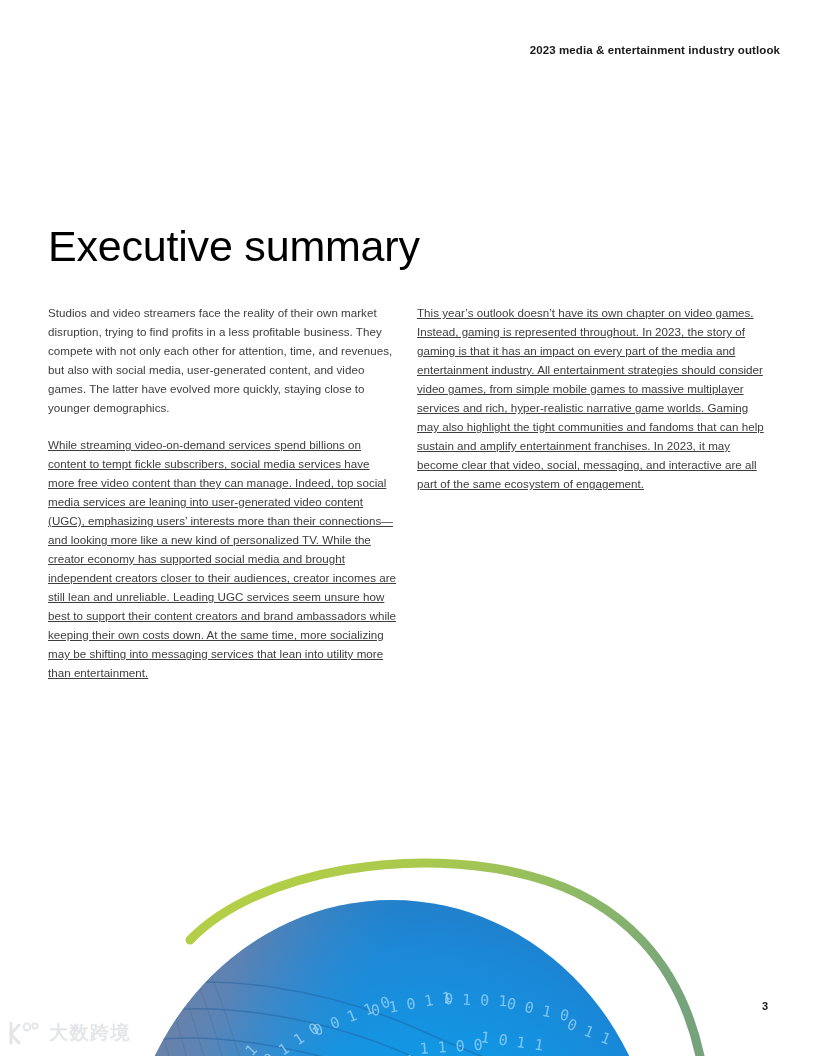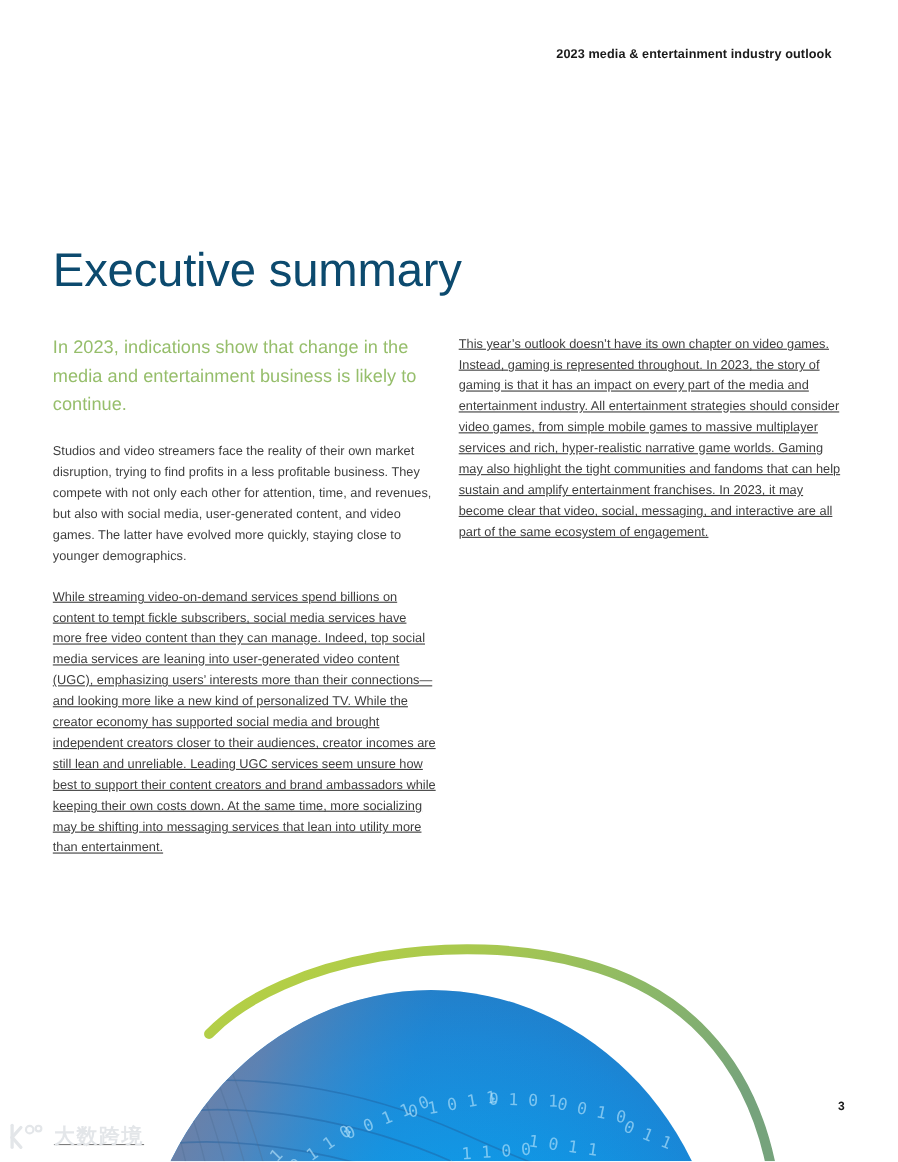--- a/index.html
+++ b/index.html
@@ -15,37 +15,37 @@
     width: 816px;
     height: 1056px;
     background: #ffffff;
     overflow: hidden;
   }
 
   
   .running-header {
     position: absolute;
     top: 44px;
-    right: 60px;
+    right: 36px;
     font-size: 11.5px;
     font-weight: bold;
     letter-spacing: 0.1px;
     color: #1a1a1a;
     white-space: nowrap;
   }
 
   
   .page-title {
     position: absolute;
     left: 48px;
     top: 194px;
     font-size: 43px;
     font-weight: 300;
     letter-spacing: -0.2px;
-    color: #0c4a6e;
+    color: #000000;
     line-height: 1.1;
     text-align: right;
   }
 
   
   .columns {
     position: absolute;
     left: 48px;
     top: 303px;
     width: 720px;
@@ -100,21 +100,20 @@
 
   
   .watermark {
     position: absolute;
     left: 8px;
     bottom: 10px;
     display: flex;
     align-items: center;
     gap: 7px;
     opacity: 0.5;
-    text-decoration: underline;
   }
   .watermark-mark {
     width: 34px;
     height: 26px;
     position: relative;
   }
   .watermark-text {
     font-size: 19px;
     font-weight: bold;
     color: #c9ced4;
@@ -127,21 +126,20 @@
 
 <div class="page">
 
   <div class="running-header">2023 media &amp; entertainment industry outlook</div>
 
   <h1 class="page-title">Executive summary</h1>
 
   <div class="columns">
 
     <div class="col col-left">
-      <p class="lede">In 2023, indications show that change in the media and entertainment business is likely to continue.</p>
       <p class="body-par">Studios and video streamers face the reality of their own market disruption, trying to find profits in a less profitable business. They compete with not only each other for attention, time, and revenues, but also with social media, user-generated content, and video games. The latter have evolved more quickly, staying close to younger demographics.</p>
       <p class="body-par">While streaming video-on-demand services spend billions on content to tempt fickle subscribers, social media services have more free video content than they can manage. Indeed, top social media services are leaning into user-generated video content (UGC), emphasizing users’ interests more than their connections—and looking more like a new kind of personalized TV. While the creator economy has supported social media and brought independent creators closer to their audiences, creator incomes are still lean and unreliable. Leading UGC services seem unsure how best to support their content creators and brand ambassadors while keeping their own costs down. At the same time, more socializing may be shifting into messaging services that lean into utility more than entertainment.</p>
     </div>
 
     <div class="col col-right">
       <p class="body-par">This year’s outlook doesn’t have its own chapter on video games. Instead, gaming is represented throughout. In 2023, the story of gaming is that it has an impact on every part of the media and entertainment industry. All entertainment strategies should consider video games, from simple mobile games to massive multiplayer services and rich, hyper-realistic narrative game worlds. Gaming may also highlight the tight communities and fandoms that can help sustain and amplify entertainment franchises. In 2023, it may become clear that video, social, messaging, and interactive are all part of the same ecosystem of engagement.</p>
     </div>
 
   </div>
 

